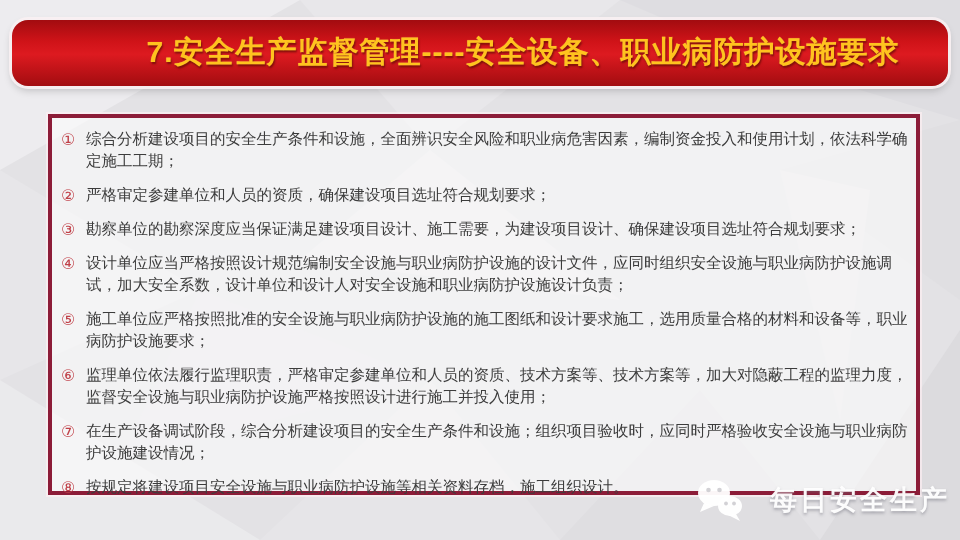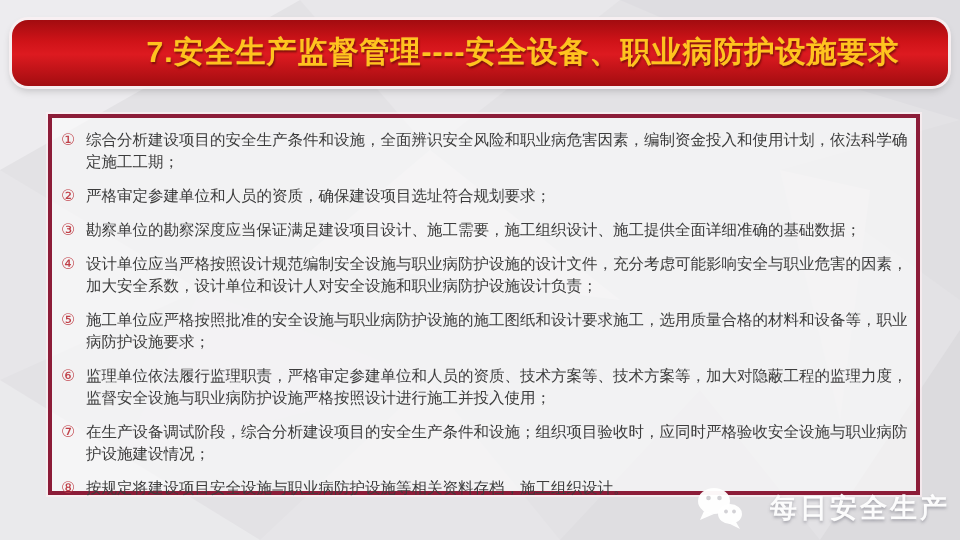--- a/index.html
+++ b/index.html
@@ -48,25 +48,25 @@
     margin-bottom:12px;
     font-size:15.5px;line-height:22px;
     color:var(--body-text,#3c3c3c);
   }
   .item:last-child{margin-bottom:0;}
   .item-num{
     flex:0 0 25px;
     font-size:16px;
     color:var(--number-red,#c04048);
   }
-  .item-txt{flex:1;padding-right:2px;}
+  .item-txt{flex:1;padding-right:2px;font-family:Liberation Mono, monospace;}
 
   
   .watermark{
-    position:absolute;right:10px;bottom:10px;
+    position:absolute;right:10px;bottom:18px;
     display:flex;align-items:center;gap:25px;
   }
   .wicon{display:block;}
   .wtext{
     font-size:27px;font-weight:bold;letter-spacing:3px;
     color:rgba(255,255,255,.95);
     text-shadow:0 2px 3px rgba(110,110,122,.5);
     white-space:nowrap;
   }
 </style>
@@ -102,26 +102,26 @@
         <span class="item-txt">综合分析建设项目的安全生产条件和设施，全面辨识安全风险和职业病危害因素，编制资金投入和使用计划，依法科学确定施工工期；</span>
       </div>
 
       <div class="item">
         <span class="item-num">②</span>
         <span class="item-txt">严格审定参建单位和人员的资质，确保建设项目选址符合规划要求；</span>
       </div>
 
       <div class="item">
         <span class="item-num">③</span>
-        <span class="item-txt">勘察单位的勘察深度应当保证满足建设项目设计、施工需要，施工组织设计、施工提供全面详细准确的基础数据；</span>
+        <span class="item-txt">勘察单位的勘察深度应当保证满足建设项目设计、施工需要，为建设项目设计、确保建设项目选址符合规划要求；</span>
       </div>
 
       <div class="item">
         <span class="item-num">④</span>
-        <span class="item-txt">设计单位应当严格按照设计规范编制安全设施与职业病防护设施的设计文件，充分考虑可能影响安全与职业危害的因素，加大安全系数，设计单位和设计人对安全设施和职业病防护设施设计负责；</span>
+        <span class="item-txt">设计单位应当严格按照设计规范编制安全设施与职业病防护设施的设计文件，应同时组织安全设施与职业病防护设施调试，加大安全系数，设计单位和设计人对安全设施和职业病防护设施设计负责；</span>
       </div>
 
       <div class="item">
         <span class="item-num">⑤</span>
         <span class="item-txt">施工单位应严格按照批准的安全设施与职业病防护设施的施工图纸和设计要求施工，选用质量合格的材料和设备等，职业病防护设施要求；</span>
       </div>
 
       <div class="item">
         <span class="item-num">⑥</span>
         <span class="item-txt">监理单位依法履行监理职责，严格审定参建单位和人员的资质、技术方案等、技术方案等，加大对隐蔽工程的监理力度，监督安全设施与职业病防护设施严格按照设计进行施工并投入使用；</span>

